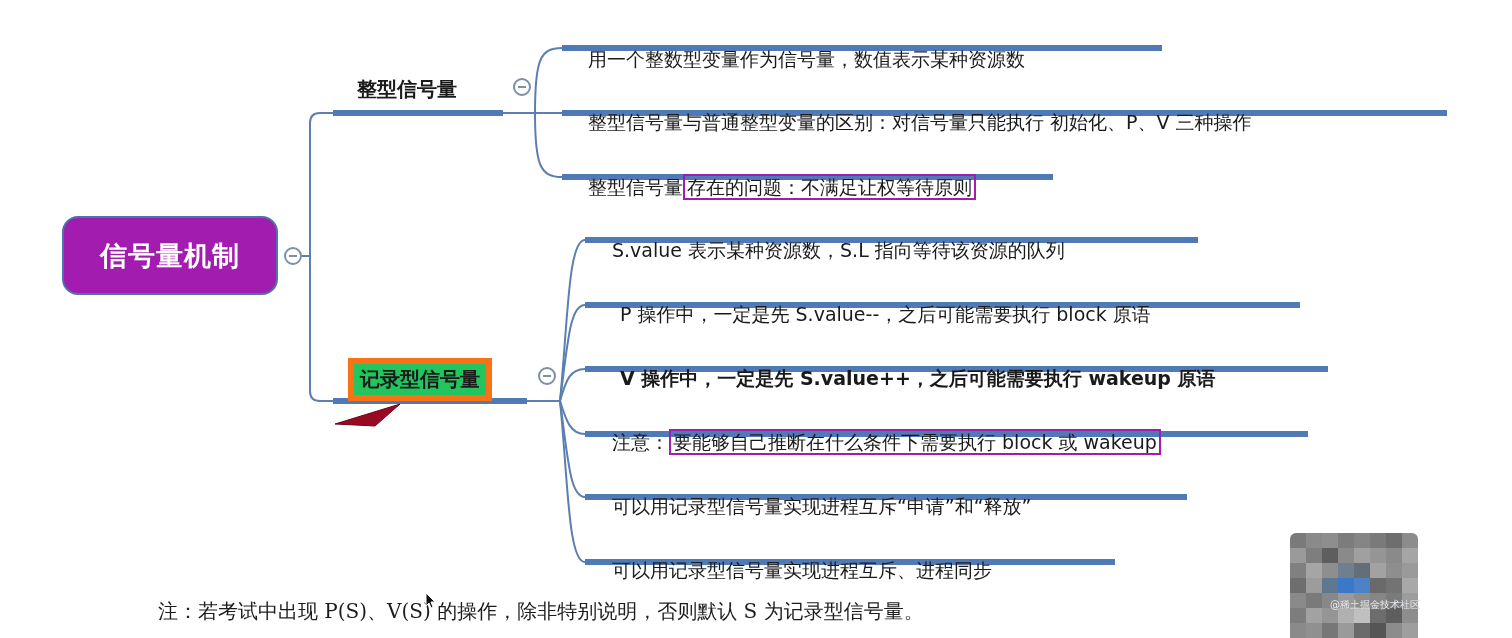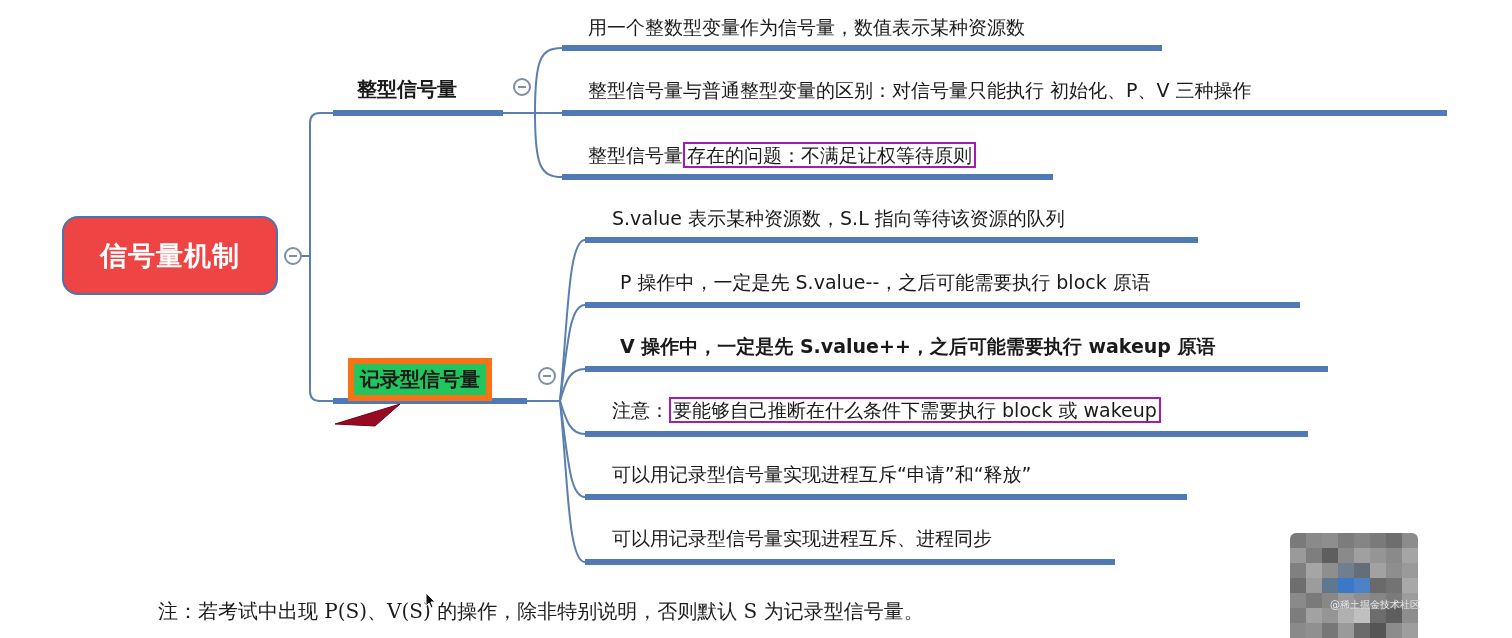--- a/index.html
+++ b/index.html
@@ -6,21 +6,21 @@
       margin: 0; padding: 0;
       width: 1512px; height: 638px;
       background: #ffffff;
       overflow: hidden;
       font-family: "DejaVu Sans", "Liberation Sans", sans-serif;
     }
     #canvas { position: relative; width: 1512px; height: 638px; }
     svg.connectors { position: absolute; left: 0; top: 0; }
     .root-node {
       position: absolute; left: 62px; top: 216px; width: 216px; height: 79px;
-      background: #ef4444; border: 2px solid #4a74ae; border-radius: 16px;
+      background: #a21caf; border: 2px solid #4a74ae; border-radius: 16px;
       box-sizing: border-box;
       display: flex; align-items: center; justify-content: center;
       color: #ffffff; font-size: 27px; font-weight: bold; letter-spacing: 1px;
     }
     .collapse {
       position: absolute; width: 18px; height: 18px; border-radius: 50%;
       border: 2px solid #7d8ea6; background: #ffffff; box-sizing: border-box;
       display: flex; align-items: center; justify-content: center;
       cursor: pointer;
     }
@@ -30,20 +30,21 @@
     .branch-label {
       position: absolute; font-size: 20px; font-weight: bold; color: #1a1a1a;
       white-space: nowrap;
     }
     .branch-label.boxed {
       border: 6px solid #f97316; padding: 2px 6px; background: #22c55e;
     }
     .leaf {
       position: absolute; font-size: 19px; color: #1a1a1a; white-space: nowrap;
       line-height: 26px;
+      margin-top: 32px;
     }
     .hl {
       border: 2px solid #a21caf; padding: 0 2px;
     }
     .callout {
       position: absolute; left: 205px; top: 420px; width: 222px; height: 132px;
       background: #970a22; border: 2px solid #6d0617; border-radius: 24px;
       box-sizing: border-box;
       color: #f6dfe2; font-size: 24px; line-height: 32px;
       font-family: "DejaVu Serif", "Liberation Serif", serif;

